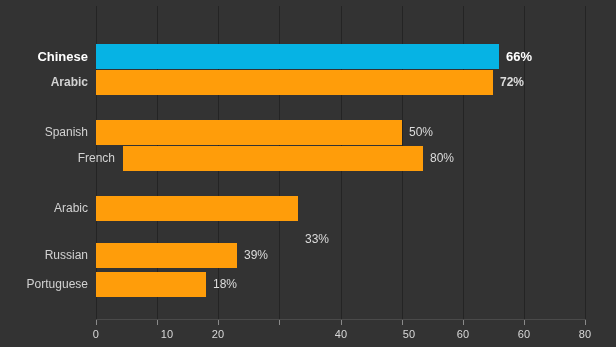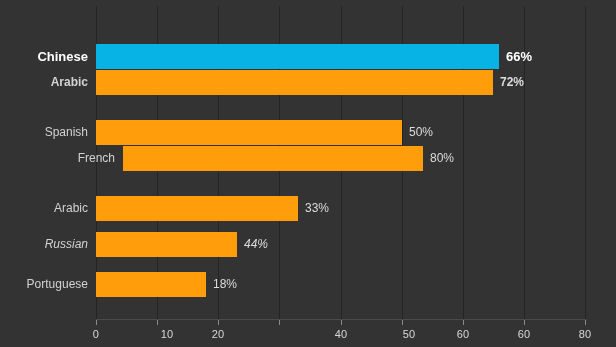--- a/index.html
+++ b/index.html
@@ -168,26 +168,26 @@
         <div class="bar-value" style="left: 409px;">50%</div>
       </div>
       <div class="row" style="top: 146px; margin-left: 27px;">
         <div class="row-label">French</div>
         <div class="bar" style="width: 300px;"></div>
         <div class="bar-value" style="left: 403px;">80%</div>
       </div>
       <div class="row" style="top: 196px;">
         <div class="row-label">Arabic</div>
         <div class="bar" style="width: 202px;"></div>
-        <div class="bar-value" style="left: 305px;">33%</div>
+        <div class="bar-value" style="left: 305px; margin-top: 31px;">33%</div>
       </div>
-      <div class="row" style="top: 232px; font-style: italic;">
+      <div class="row" style="top: 243px;">
         <div class="row-label">Russian</div>
         <div class="bar" style="width: 141px;"></div>
-        <div class="bar-value" style="left: 244px;">44%</div>
+        <div class="bar-value" style="left: 244px;">39%</div>
       </div>
       <div class="row" style="top: 272px;">
         <div class="row-label">Portuguese</div>
         <div class="bar" style="width: 110px;"></div>
         <div class="bar-value" style="left: 213px;">18%</div>
       </div>
     </div>
 
   <div class="axis-base"></div>
 

